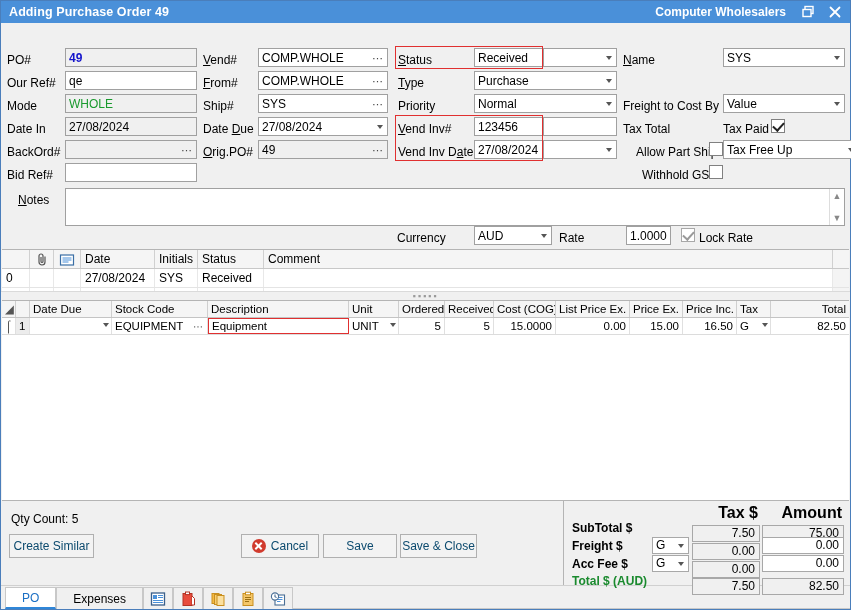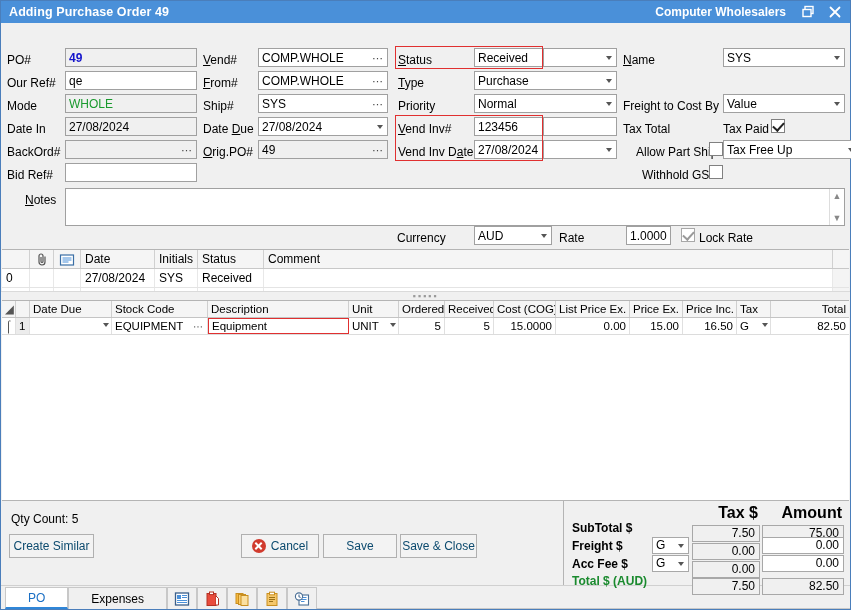--- a/index.html
+++ b/index.html
@@ -213,21 +213,21 @@
   .green-total { color:#1a8a2e; }
 
   
   .tabbar {
     height:24px; min-height:24px; background:#f0f0f0;
     border-top:1px solid #d0d0d0;
     display:flex; align-items:stretch; padding-left:4px;
   }
   .tab {
     display:flex; align-items:center; justify-content:center;
-    padding:0 22px; font-size:12px; border:1px solid #c8c8c8; border-bottom:none;
+    padding:0 16px; font-size:12px; border:1px solid #c8c8c8; border-bottom:none;
     background:#f0f0f0; margin-top:1px; cursor:default;
   }
   .tab.active { color:#1b6fc4; border-color:#c8c8c8; background:#fff; border-bottom:2px solid #2f86d8;}
   .tab.iconic { padding:0 6px; }
   .tabs-rest { flex:1 1 auto; border-bottom:1px solid #c8c8c8; }
 
   .ic { width:16px; height:16px; display:block; }
 </style>
 </head>
 <body>
@@ -314,21 +314,21 @@
     <div class="fld-label" style="left:722px; top:99px;">Tax Paid</div>
     <div class="chk checked" style="left:770px; top:96px;"></div>
 
     <div class="fld-label" style="left:635px; top:122px;">Allow Part Ship</div>
     <div class="chk" style="left:708px; top:119px;"></div>
     <div class="combo" style="left:722px; top:117px; width:136px;"><span>Tax Free Up</span><span class="arw"></span></div>
 
     <div class="fld-label" style="left:641px; top:145px;">Withhold GST</div>
     <div class="chk" style="left:708px; top:142px;"></div>
 
-    <div class="fld-label" style="left:24px; top:170px;text-align:center;"><u>N</u>otes</div>
+    <div class="fld-label" style="left:17px; top:170px;text-align:center;"><u>N</u>otes</div>
     <div class="notes" style="left:64px; top:165px; width:780px; height:38px;">
       <div class="vsb">
         <div class="sb-arrow">▲</div>
         <div class="sb-arrow">▼</div>
       </div>
     </div>
 
     <div class="fld-label" style="left:396px; top:208px;">Currency</div>
     <div class="combo" style="left:473px; top:203px; width:78px;"><span>AUD</span><span class="arw"></span></div>
     <div class="fld-label" style="left:558px; top:208px;">Rate</div>

